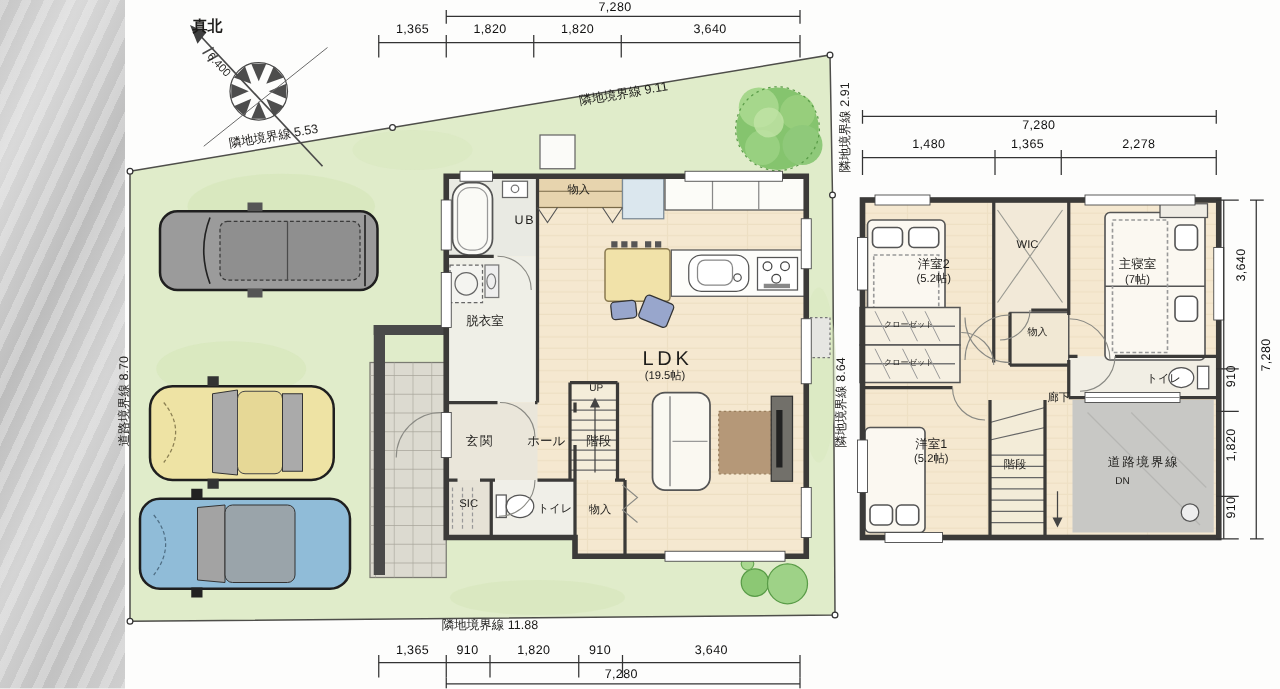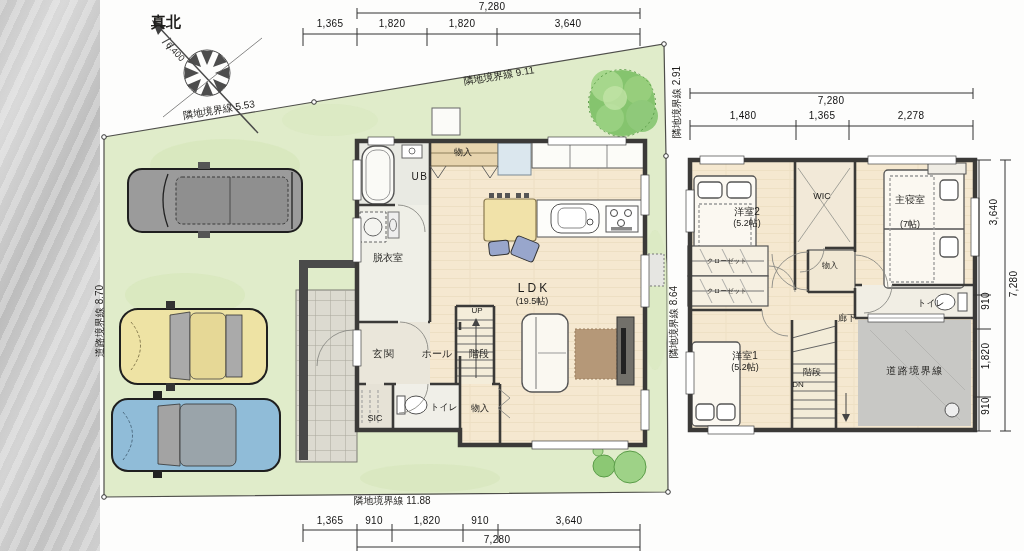--- a/index.html
+++ b/index.html
@@ -6,21 +6,21 @@
   #stage{position:relative;width:1024px;height:551px;background:#fdfdfc;overflow:hidden;
          font-family:"Liberation Sans","DejaVu Sans",sans-serif;}
   #road-strip{position:absolute;left:0;top:0;width:100px;height:551px;
     background:linear-gradient(115deg,#c6c6c6 0%,#d9d9d9 18%,#bdbdbd 42%,#d4d4d4 63%,#c2c2c2 82%,#cfcfcf 100%);}
   #road-strip:after{content:"";position:absolute;inset:0;
     background:repeating-linear-gradient(115deg,rgba(255,255,255,.28) 0 7px,rgba(0,0,0,0) 7px 16px);}
   svg{position:absolute;left:0;top:0;}
   .lbl{position:absolute;transform:translate(-50%,-50%);color:#1e1d1b;white-space:nowrap;line-height:1;}
   .dim{font-size:10px;letter-spacing:.3px;color:#111;}
   .s7{font-size:6.5px}.s8{font-size:8px}.s9{font-size:9px}.s10{font-size:10px}
-  .s11{font-size:15px;font-weight:bold}.s12{font-size:12px;letter-spacing:3px}
+  .s11{font-size:12px;font-weight:bold}.s12{font-size:16px;letter-spacing:3px}
   .ls1{letter-spacing:1.5px}
 </style>
 </head>
 <body>
 
 <div id="stage">
   <div id="road-strip"></div>
 
   <svg width="1024" height="551" viewBox="0 0 1024 551">
     <defs>
@@ -362,32 +362,32 @@
 
   <div class="lbl s9" style="left:463px;top:152px">物入</div>
   <div class="lbl s10 ls1" style="left:420px;top:177px">UB</div>
   <div class="lbl s10" style="left:388px;top:258px">脱衣室</div>
   <div class="lbl s12" style="left:534px;top:288px">LDK</div>
   <div class="lbl s9" style="left:532px;top:301px">(19.5帖)</div>
   <div class="lbl s10 ls1" style="left:384px;top:354px">玄関</div>
   <div class="lbl s10" style="left:437px;top:354px">ホール</div>
   <div class="lbl s10" style="left:479px;top:354px">階段</div>
   <div class="lbl s8" style="left:477px;top:311px">UP</div>
-  <div class="lbl s9" style="left:375px;top:418px">SIC</div>
+  <div class="lbl s9" style="left:375px;top:403px">SIC</div>
   <div class="lbl s9" style="left:444px;top:407px">トイレ</div>
   <div class="lbl s9" style="left:480px;top:408px">物入</div>
 
   <div class="lbl s10" style="left:747px;top:212px">洋室2</div>
   <div class="lbl s9" style="left:747px;top:223px">(5.2帖)</div>
   <div class="lbl s9" style="left:822px;top:196px">WIC</div>
-  <div class="lbl s10" style="left:910px;top:200px">主寝室</div>
+  <div class="lbl s10" style="left:910px;top:212px">主寝室</div>
   <div class="lbl s9" style="left:910px;top:224px">(7帖)</div>
   <div class="lbl s7" style="left:727px;top:261px">クローゼット</div>
   <div class="lbl s7" style="left:727px;top:291px">クローゼット</div>
   <div class="lbl s8" style="left:830px;top:266px">物入</div>
   <div class="lbl s9" style="left:847px;top:318px">廊下</div>
   <div class="lbl s9" style="left:931px;top:303px">トイレ</div>
   <div class="lbl s10" style="left:745px;top:356px">洋室1</div>
   <div class="lbl s9" style="left:745px;top:367px">(5.2帖)</div>
   <div class="lbl s9" style="left:812px;top:372px">階段</div>
-  <div class="lbl s8" style="left:798px;top:385px">DN</div>
+  <div class="lbl s8" style="left:898px;top:385px">DN</div>
   <div class="lbl s10 ls1" style="left:915px;top:371px">道路境界線</div>
 </div>
 
 </body></html>

